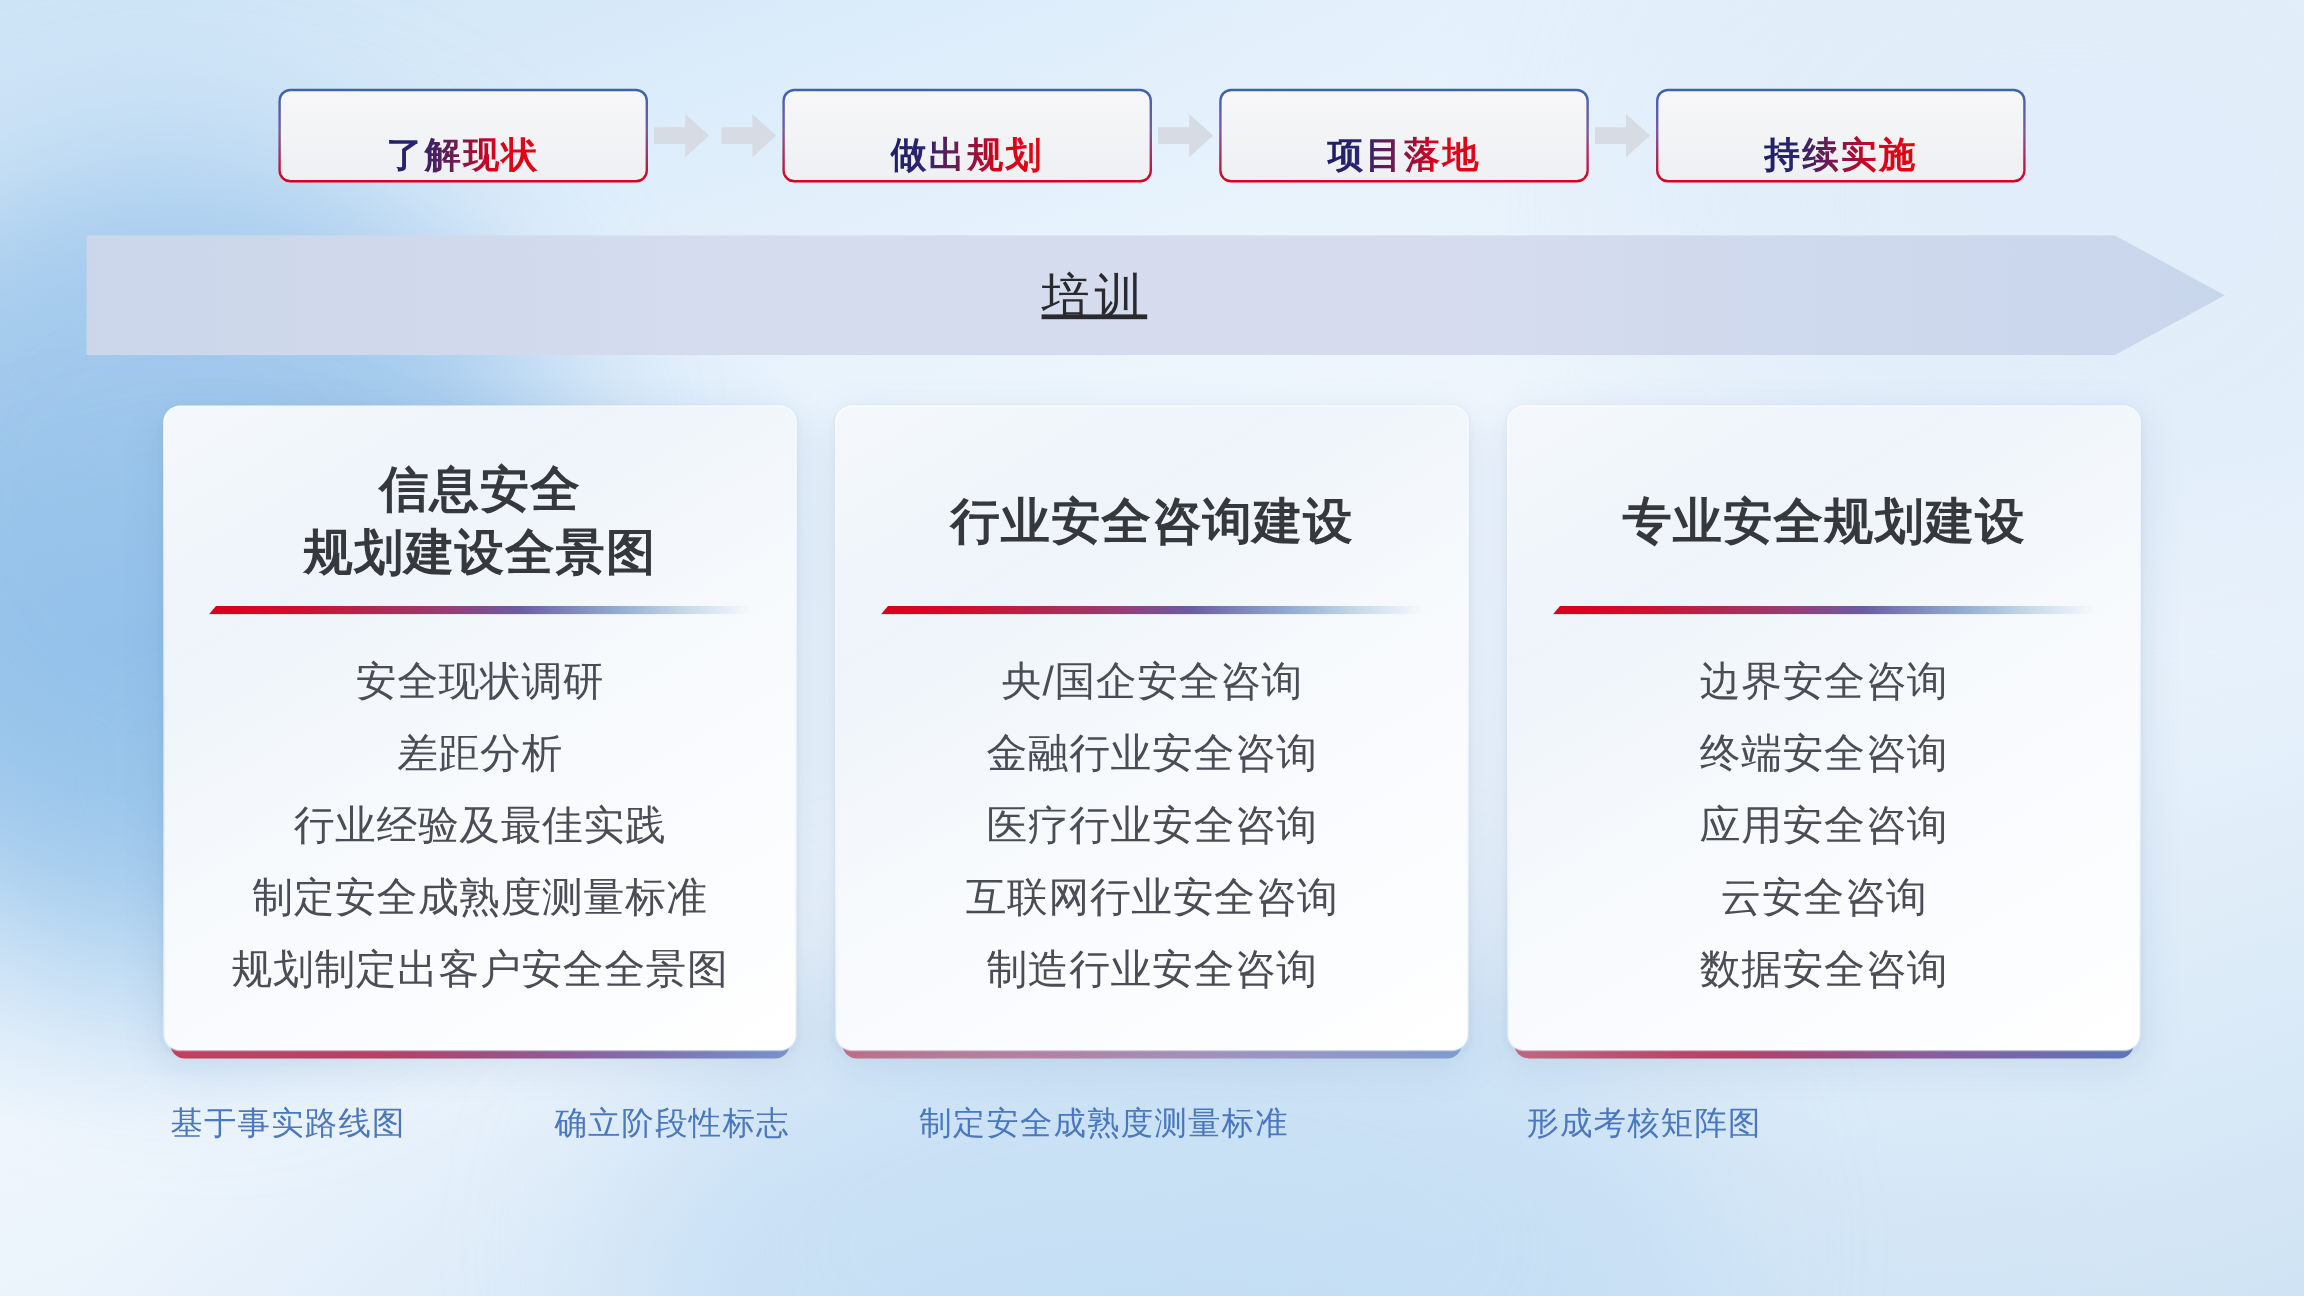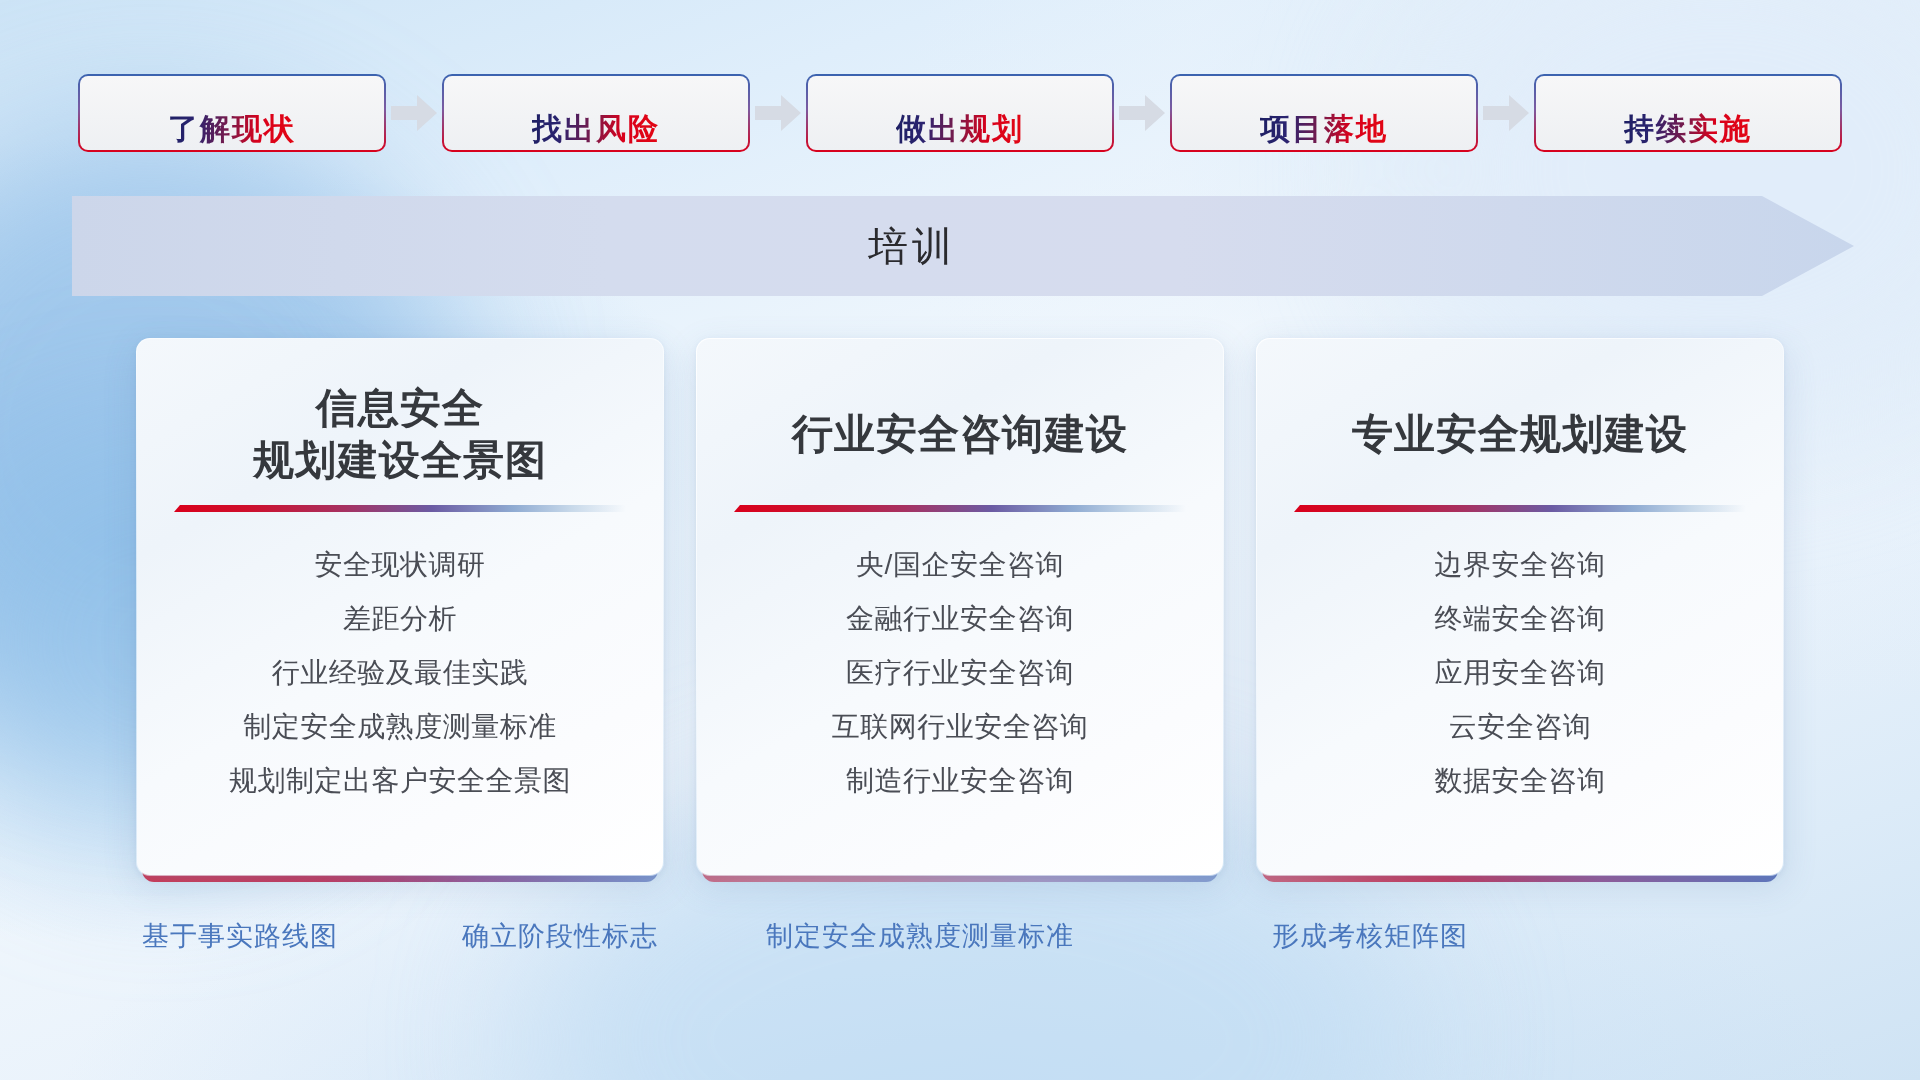--- a/index.html
+++ b/index.html
@@ -54,21 +54,21 @@
   .step-arrow svg { display:block; }
 
   
   .banner {
     position:absolute; left:72px; top:196px; width:1782px; height:100px;
   }
   .banner svg { display:block; width:100%; height:100%; }
   .banner-label {
     position:absolute; left:0; top:0; width:1680px; height:100px;
     display:flex; align-items:center; justify-content:center;
-    font-size:40px; font-weight:400; color:#2a2a2e; letter-spacing:4px;
+    font-size:40px; font-weight:400; color:#2a2a2e; letter-spacing:4px;text-decoration:underline;
   }
 
   
   .cards {
     position:absolute; left:0; top:338px; width:1920px; height:540px;
     display:flex; justify-content:center; align-items:flex-start; gap:32px;
   }
   .card {
     position:relative;
     width:528px; height:538px;
@@ -97,21 +97,21 @@
     text-align:center; line-height:1.28; letter-spacing:1px;
     min-height:106px; display:flex; align-items:center; justify-content:center;
   }
   .card-divider {
     width:452px; height:7px; margin-top:18px; margin-bottom:26px;
     background:linear-gradient(90deg,#d9001b 0%,#cf0f2c 16%,#a63262 38%,#6b5ba3 57%,#8fabd2 75%,#c8d9ea 88%,rgba(236,243,250,0) 100%);
     clip-path:polygon(6px 0, 100% 0, 100% 100%, 0 100%);
   }
   .card-list { display:flex; flex-direction:column; align-items:center; gap:0; width:100%; }
   .card-list-item {
-    font-size:28px; color:#4a4d55; line-height:1.0;
+    font-size:34px; color:#4a4d55; line-height:1.0;
     padding:13px 0; text-align:center; letter-spacing:0.5px;
   }
 
   
   .captions {
     position:absolute; left:0; top:908px; width:1920px; height:56px;
   }
   .caption {
     position:absolute; top:0; height:56px;
     display:flex; align-items:center; justify-content:center;
@@ -139,25 +139,20 @@
       <span class="step-label">了解现状</span>
     </div>
   </div>
 
   <div class="step-arrow">
     <svg width="46" height="36" viewBox="0 0 46 36" aria-hidden="true">
       <path d="M0 11 H26 V0 L46 18 L26 36 V25 H0 Z" fill="#d6dbe4"></path>
     </svg>
   </div>
 
-  <div class="step">
-    <div class="step-inner">
-      <span class="step-label">找出风险</span>
-    </div>
-  </div>
 
   <div class="step-arrow">
     <svg width="46" height="36" viewBox="0 0 46 36" aria-hidden="true">
       <path d="M0 11 H26 V0 L46 18 L26 36 V25 H0 Z" fill="#d6dbe4"></path>
     </svg>
   </div>
 
   <div class="step">
     <div class="step-inner">
       <span class="step-label">做出规划</span>

